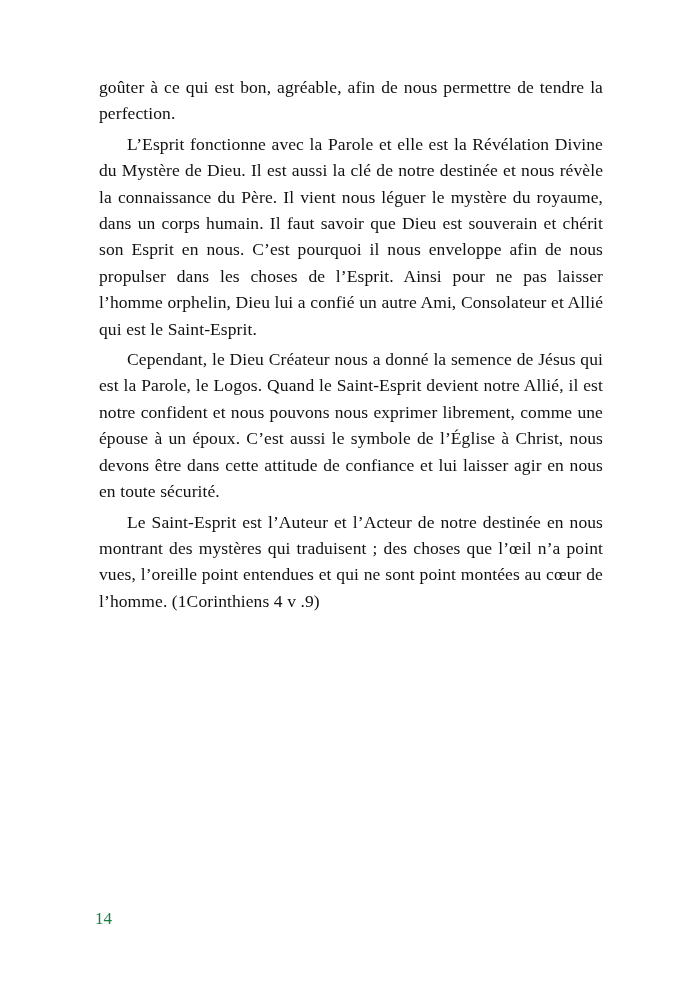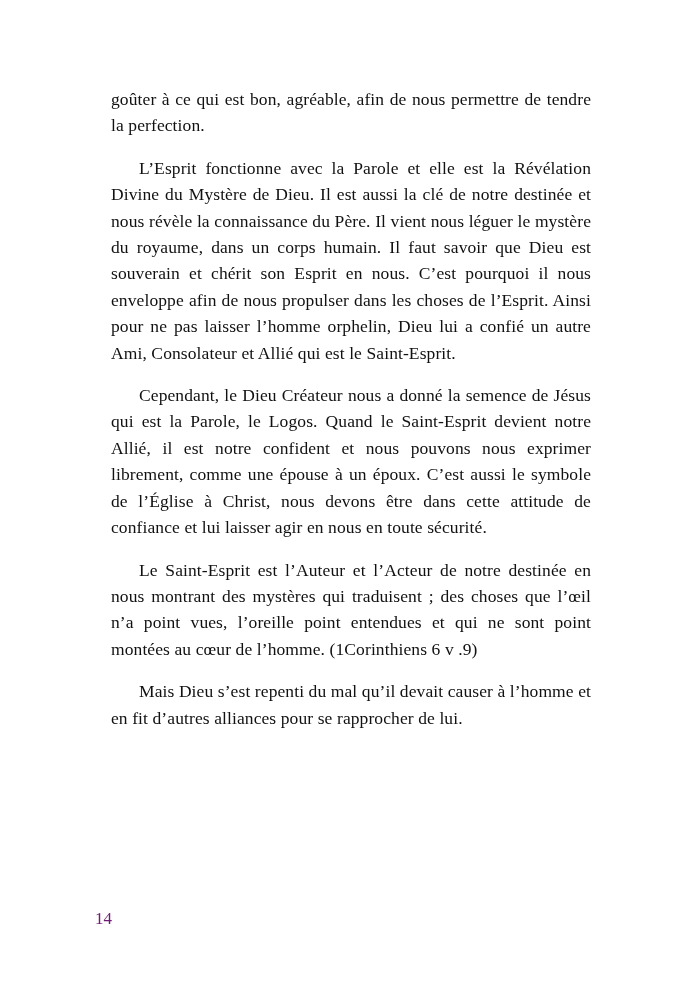--- a/index.html
+++ b/index.html
@@ -20,43 +20,42 @@
     position: absolute;
     left: 95px;
     top: 70px;
     width: 512px;
     font-size: 17.5px;
     line-height: 26.4px;
     text-align: justify;
     letter-spacing: 0.1px;
   }
   .body-text p {
-    margin: 16px;
+    margin: 4px;
     padding: 0;
   }
   .body-text p.indent {
     text-indent: 28px;
   }
   .body-text b {
     font-weight: normal;
   }
   .page-number {
     position: absolute;
     left: 95px;
     top: 908px;
     font-size: 17px;
     line-height: 22px;
-    color: #701a75;
+    color: #15803d;
   }
 </style>
 </head>
 <body>
 
 <div class="page">
   <div class="body-text">
       <p><span>goûter à ce qui est bon, agréable, afin de nous permettre de tendre la perfection.</span></p>
       <p class="indent"><span>L’Esprit fonctionne avec la Parole et elle est la Révélation Divine du Mystère de Dieu. Il est aussi la clé de notre destinée et nous révèle la connaissance du Père. Il vient nous léguer le mystère du royaume, dans un corps humain. Il faut savoir que Dieu est souverain et chérit son Esprit en nous. C’est pourquoi il nous enveloppe afin de nous propulser dans les choses de l’Esprit. Ainsi pour ne pas laisser l’homme orphelin, Dieu lui a confié un autre Ami, Consolateur et Allié qui est le Saint-Esprit.</span></p>
       <p class="indent"><span>Cependant, le Dieu Créateur nous a donné la semence de Jésus qui est </span><b>la Parole, le Logos</b><span>. Quand le Saint-Esprit devient notre Allié, il est notre confident et nous pouvons nous exprimer librement, comme une épouse à un époux. C’est aussi </span><b>le symbole de l’Église à Christ</b><span>, nous devons être dans cette attitude de confiance et lui laisser agir en nous en toute sécurité.</span></p>
-      <p class="indent"><span>Le Saint-Esprit est l’Auteur et l’Acteur de notre destinée en nous montrant des mystères qui traduisent ; des choses que l’œil n’a point vues, l’oreille point entendues et qui ne sont point montées au cœur de l’homme. (</span><b>1Corinthiens 6 v .9</b><span>)</span></p>
-      <p class="indent"><span>Mais Dieu s’est repenti du mal qu’il devait causer à l’homme et en fit d’autres alliances pour se rapprocher de lui.</span></p>
+      <p class="indent"><span>Le Saint-Esprit est l’Auteur et l’Acteur de notre destinée en nous montrant des mystères qui traduisent ; des choses que l’œil n’a point vues, l’oreille point entendues et qui ne sont point montées au cœur de l’homme. (</span><b>1Corinthiens 4 v .9</b><span>)</span></p>
     </div>
   <div class="page-number">14</div>
 </div>
 
 </body></html>

